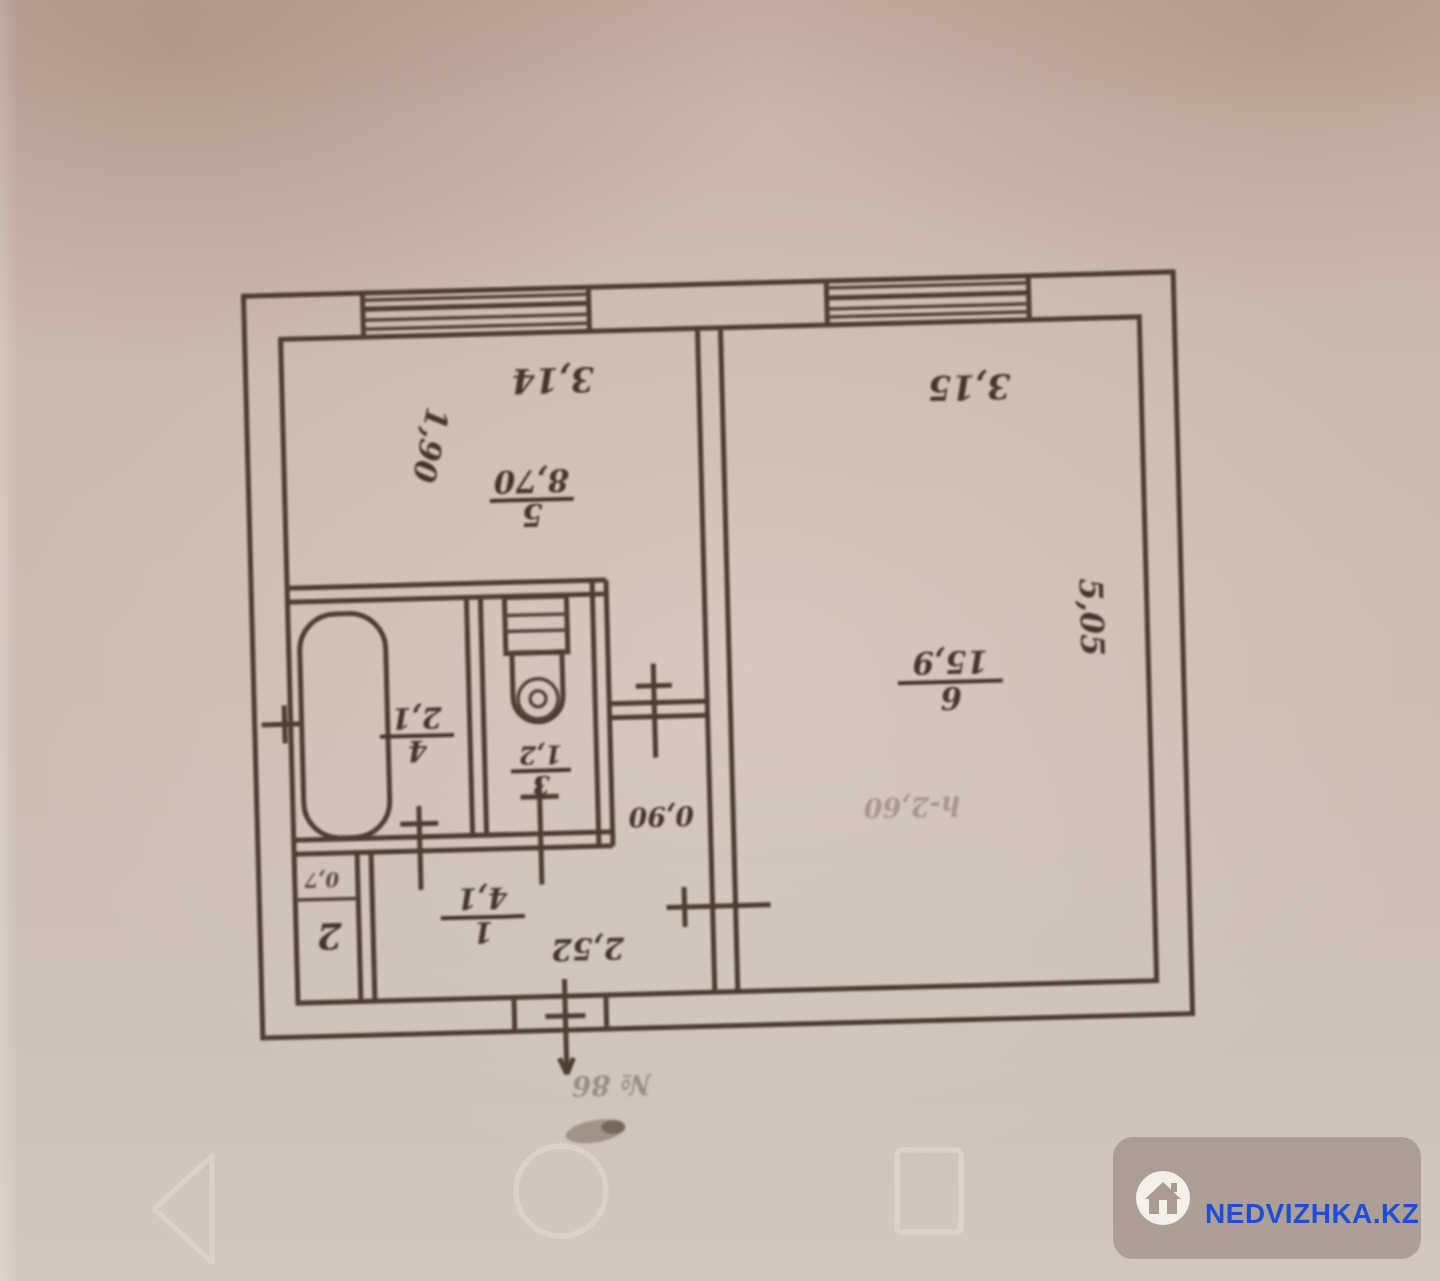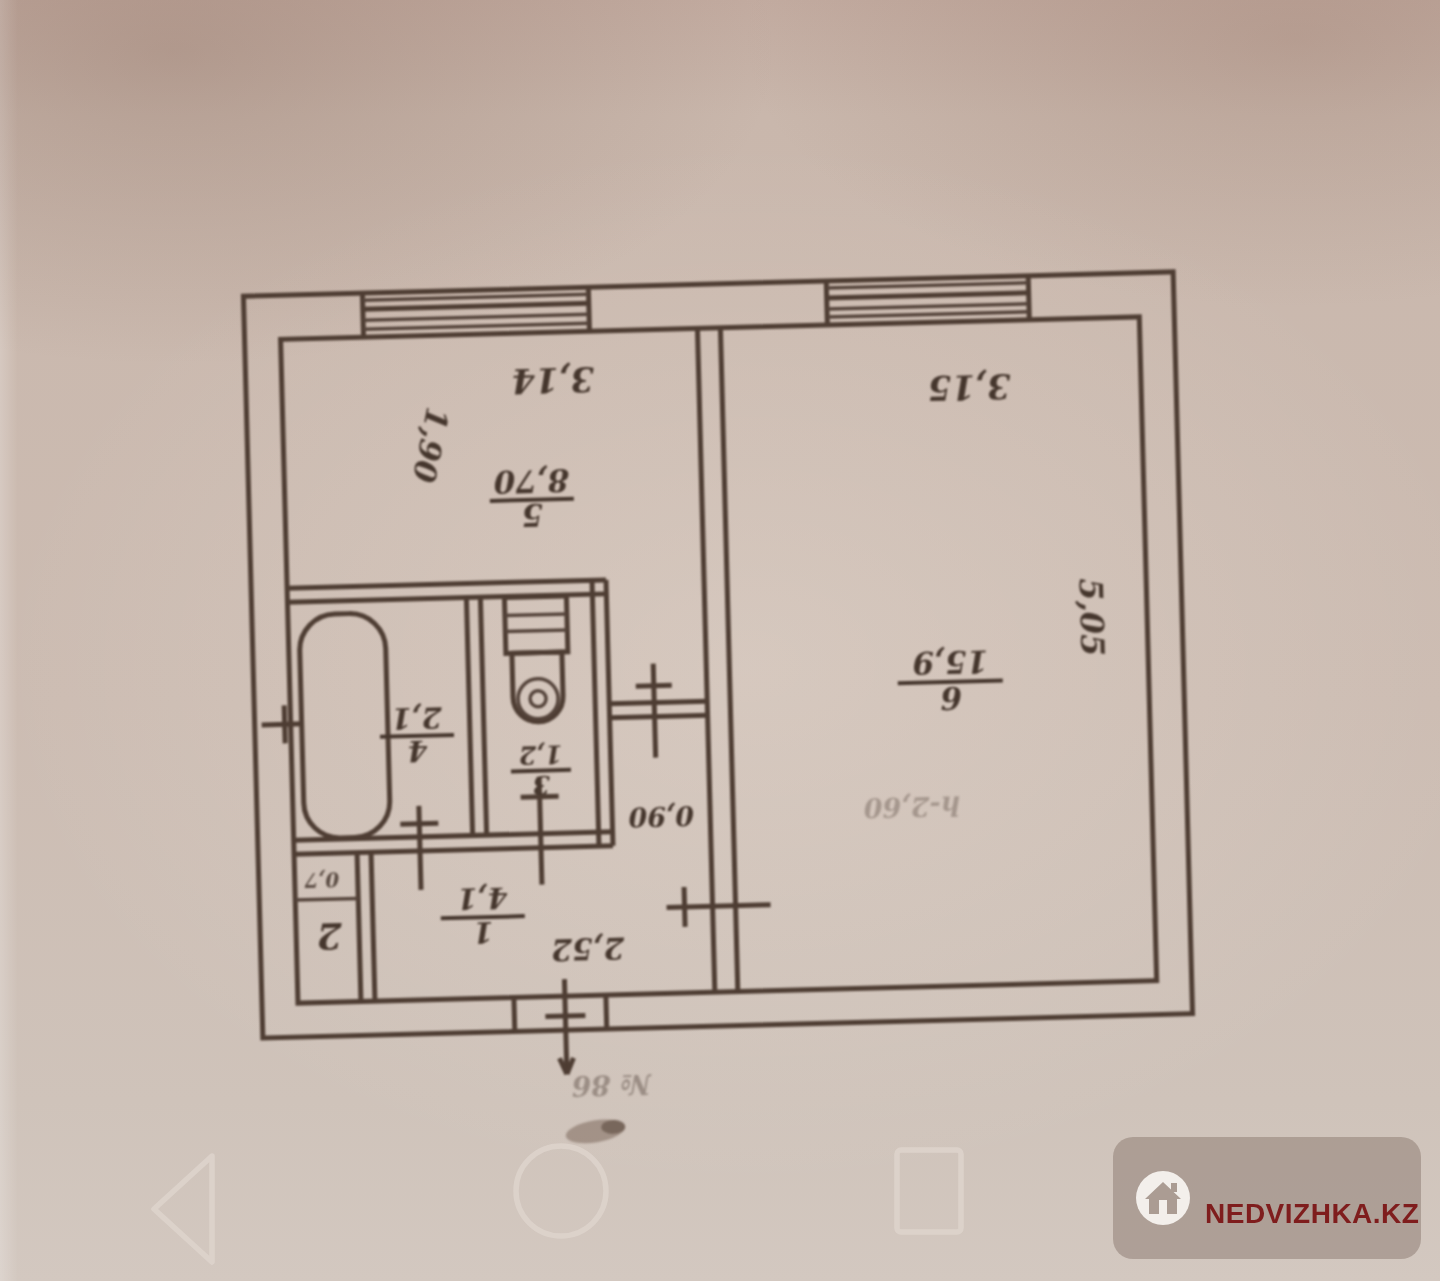--- a/index.html
+++ b/index.html
@@ -35,21 +35,21 @@
   .fracbar{stroke:#45362d;stroke-width:4;}
   .watermark{
     position:absolute;left:1113px;top:1137px;width:308px;height:122px;
     background:rgba(124,106,96,.42);
     border-radius:20px;
     display:flex;align-items:center;
   }
   .wm-text{
     font-family:"Liberation Sans", sans-serif;
     font-weight:bold;font-size:28px;letter-spacing:.5px;
-    color:#7f1d1d;margin-left:14px;white-space:nowrap;margin-top:31px;
+    color:#1d4ed8;margin-left:14px;white-space:nowrap;margin-top:31px;
   }
   .wm-icon{margin-left:22px;flex:0 0 auto;}
 </style>
 </head>
 <body>
 
 <div class="screen">
 
   <div class="paper"></div>
 

